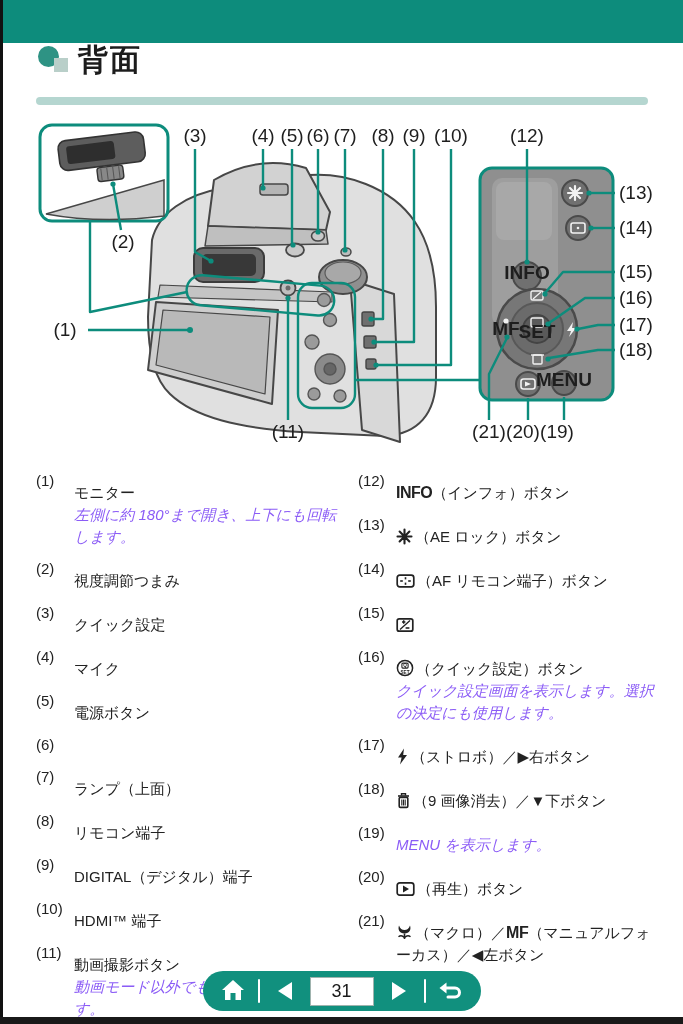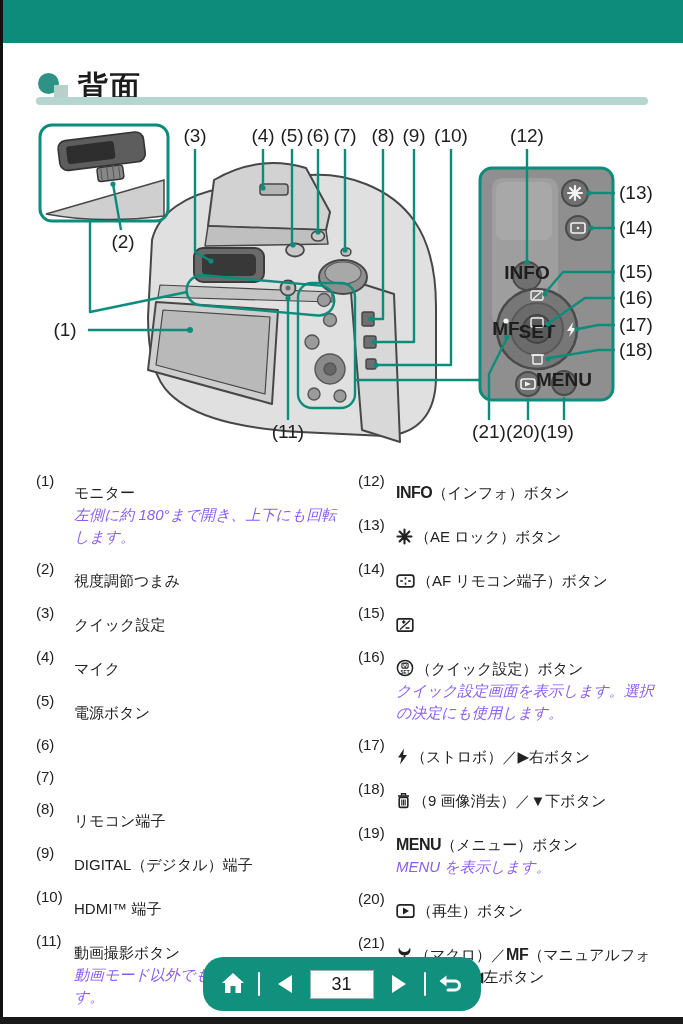--- a/index.html
+++ b/index.html
@@ -6,21 +6,21 @@
   body{
     width:683px;height:1024px;position:relative;overflow:hidden;
     background:#ffffff;
     font-family:"Liberation Sans","DejaVu Sans",sans-serif;
     color:#222222;
   }
   .top-bar{position:absolute;left:0;top:0;width:683px;height:43px;background:#0d8c7c;}
   .left-edge{position:absolute;left:0;top:0;width:3px;height:1024px;background:#111111;}
   .bottom-edge{position:absolute;left:0;bottom:0;width:683px;height:7px;background:#191919;}
 
-  .heading{position:absolute;left:38px;top:71px;display:flex;align-items:flex-end;}
+  .heading{position:absolute;left:38px;top:44px;display:flex;align-items:flex-end;}
   .bullet{position:relative;width:34px;height:32px;margin-right:6px;}
   .bullet .dot{position:absolute;left:0;top:2px;width:21px;height:21px;border-radius:50%;background:#2e9384;}
   .bullet .sq{position:absolute;left:16px;top:14px;width:14px;height:14px;background:#b9cfc9;}
   .page-title{font-size:30px;font-weight:bold;color:#1c1c1c;letter-spacing:2px;line-height:32px;}
   .heading-rule{position:absolute;left:36px;top:97px;width:612px;height:8px;background:#b5d6d0;border-radius:4px;}
 
   .diagram{position:absolute;left:0;top:122px;width:683px;height:350px;}
   .diagram text{font-family:"Liberation Sans","DejaVu Sans",sans-serif;font-size:19px;fill:#1e1e1e;}
 
   .legend{position:absolute;left:36px;top:470px;width:628px;display:flex;}
@@ -29,21 +29,21 @@
   .legend-item{display:flex;margin-bottom:10px;font-size:15px;line-height:22px;}
   .legend-item .num{flex:none;width:38px;color:#222;}
   .legend-item .body{flex:1;margin-top:12px;}
   .legend-item .note{color:#8b5cf6;font-style:italic;}
   .brand{font-weight:bold;font-size:16px;letter-spacing:-0.5px;}
   .licon{display:inline-block;vertical-align:-3px;line-height:0;margin-right:2px;}
   .licon svg{display:inline-block;}
 
   .pager{position:absolute;bottom:13px;left:50%;transform:translateX(-50%);
     height:40px;background:#11907e;border-radius:20px;display:flex;align-items:center;
-    padding:7px 16px;gap:11px;}
+    padding:0 16px;gap:11px;}
   .pager .nav-btn{background:none;border:none;padding:0;margin:0;cursor:pointer;
     display:flex;align-items:center;justify-content:center;width:28px;height:28px;}
   .pager .divider{width:2px;height:24px;background:#ffffff;border-radius:1px;}
   .pager .tri{width:0;height:0;border-style:solid;}
   .tri-left{border-width:9px 14px 9px 0;border-color:transparent #ffffff transparent transparent;}
   .tri-right{border-width:9px 0 9px 14px;border-color:transparent transparent transparent #ffffff;}
   .page-box{width:62px;height:27px;background:#ffffff;border:1px solid #9fb3ae;
     display:flex;align-items:center;justify-content:center;font-size:18px;color:#1a1a1a;}
 </style>
 </head>
@@ -246,20 +246,23 @@
         <span class="num">(5)</span>
         <div class="body">
           <div><span>電源ボタン</span></div>
         </div>
       </div>
       <div class="legend-item">
         <span class="num">(6)</span>
       </div>
       <div class="legend-item">
         <span class="num">(7)</span>
+        <div class="body">
+          <div><span>ランプ（上面）</span></div>
+        </div>
       </div>
       <div class="legend-item">
         <span class="num">(8)</span>
         <div class="body">
           <div><span>リモコン端子</span></div>
         </div>
       </div>
       <div class="legend-item">
         <span class="num">(9)</span>
         <div class="body">
@@ -349,21 +352,20 @@
                 <path d="M2,4 H13" stroke="#222" stroke-width="1.6"></path>
                 <path d="M5.5,3.5 V1.8 H9.5 V3.5" fill="none" stroke="#222" stroke-width="1.4"></path>
                 <rect x="3.2" y="5.4" width="8.6" height="10" rx="1.2" fill="none" stroke="#222" stroke-width="1.6"></rect>
                 <path d="M5.8,7.5 V13.5 M7.5,7.5 V13.5 M9.2,7.5 V13.5" stroke="#222" stroke-width="1.1"></path>
               </svg></span><span>（9 画像消去）／▼下ボタン</span></div>
         </div>
       </div>
       <div class="legend-item">
         <span class="num">(19)</span>
         <div class="body">
-          <div><span class="brand">MENU</span><span>（メニュー）ボタン</span></div>
           <div class="note">MENU を表示します。</div>
         </div>
       </div>
       <div class="legend-item">
         <span class="num">(20)</span>
         <div class="body">
           <div><span class="licon"><svg width="19" height="16" viewBox="0 0 19 16">
                 <rect x="1.2" y="1.8" width="16.6" height="12.4" rx="2.5" fill="none" stroke="#222" stroke-width="1.7"></rect>
                 <polygon points="7,4.6 13,8 7,11.4" fill="#222"></polygon>
               </svg></span><span>（再生）ボタン</span></div>

